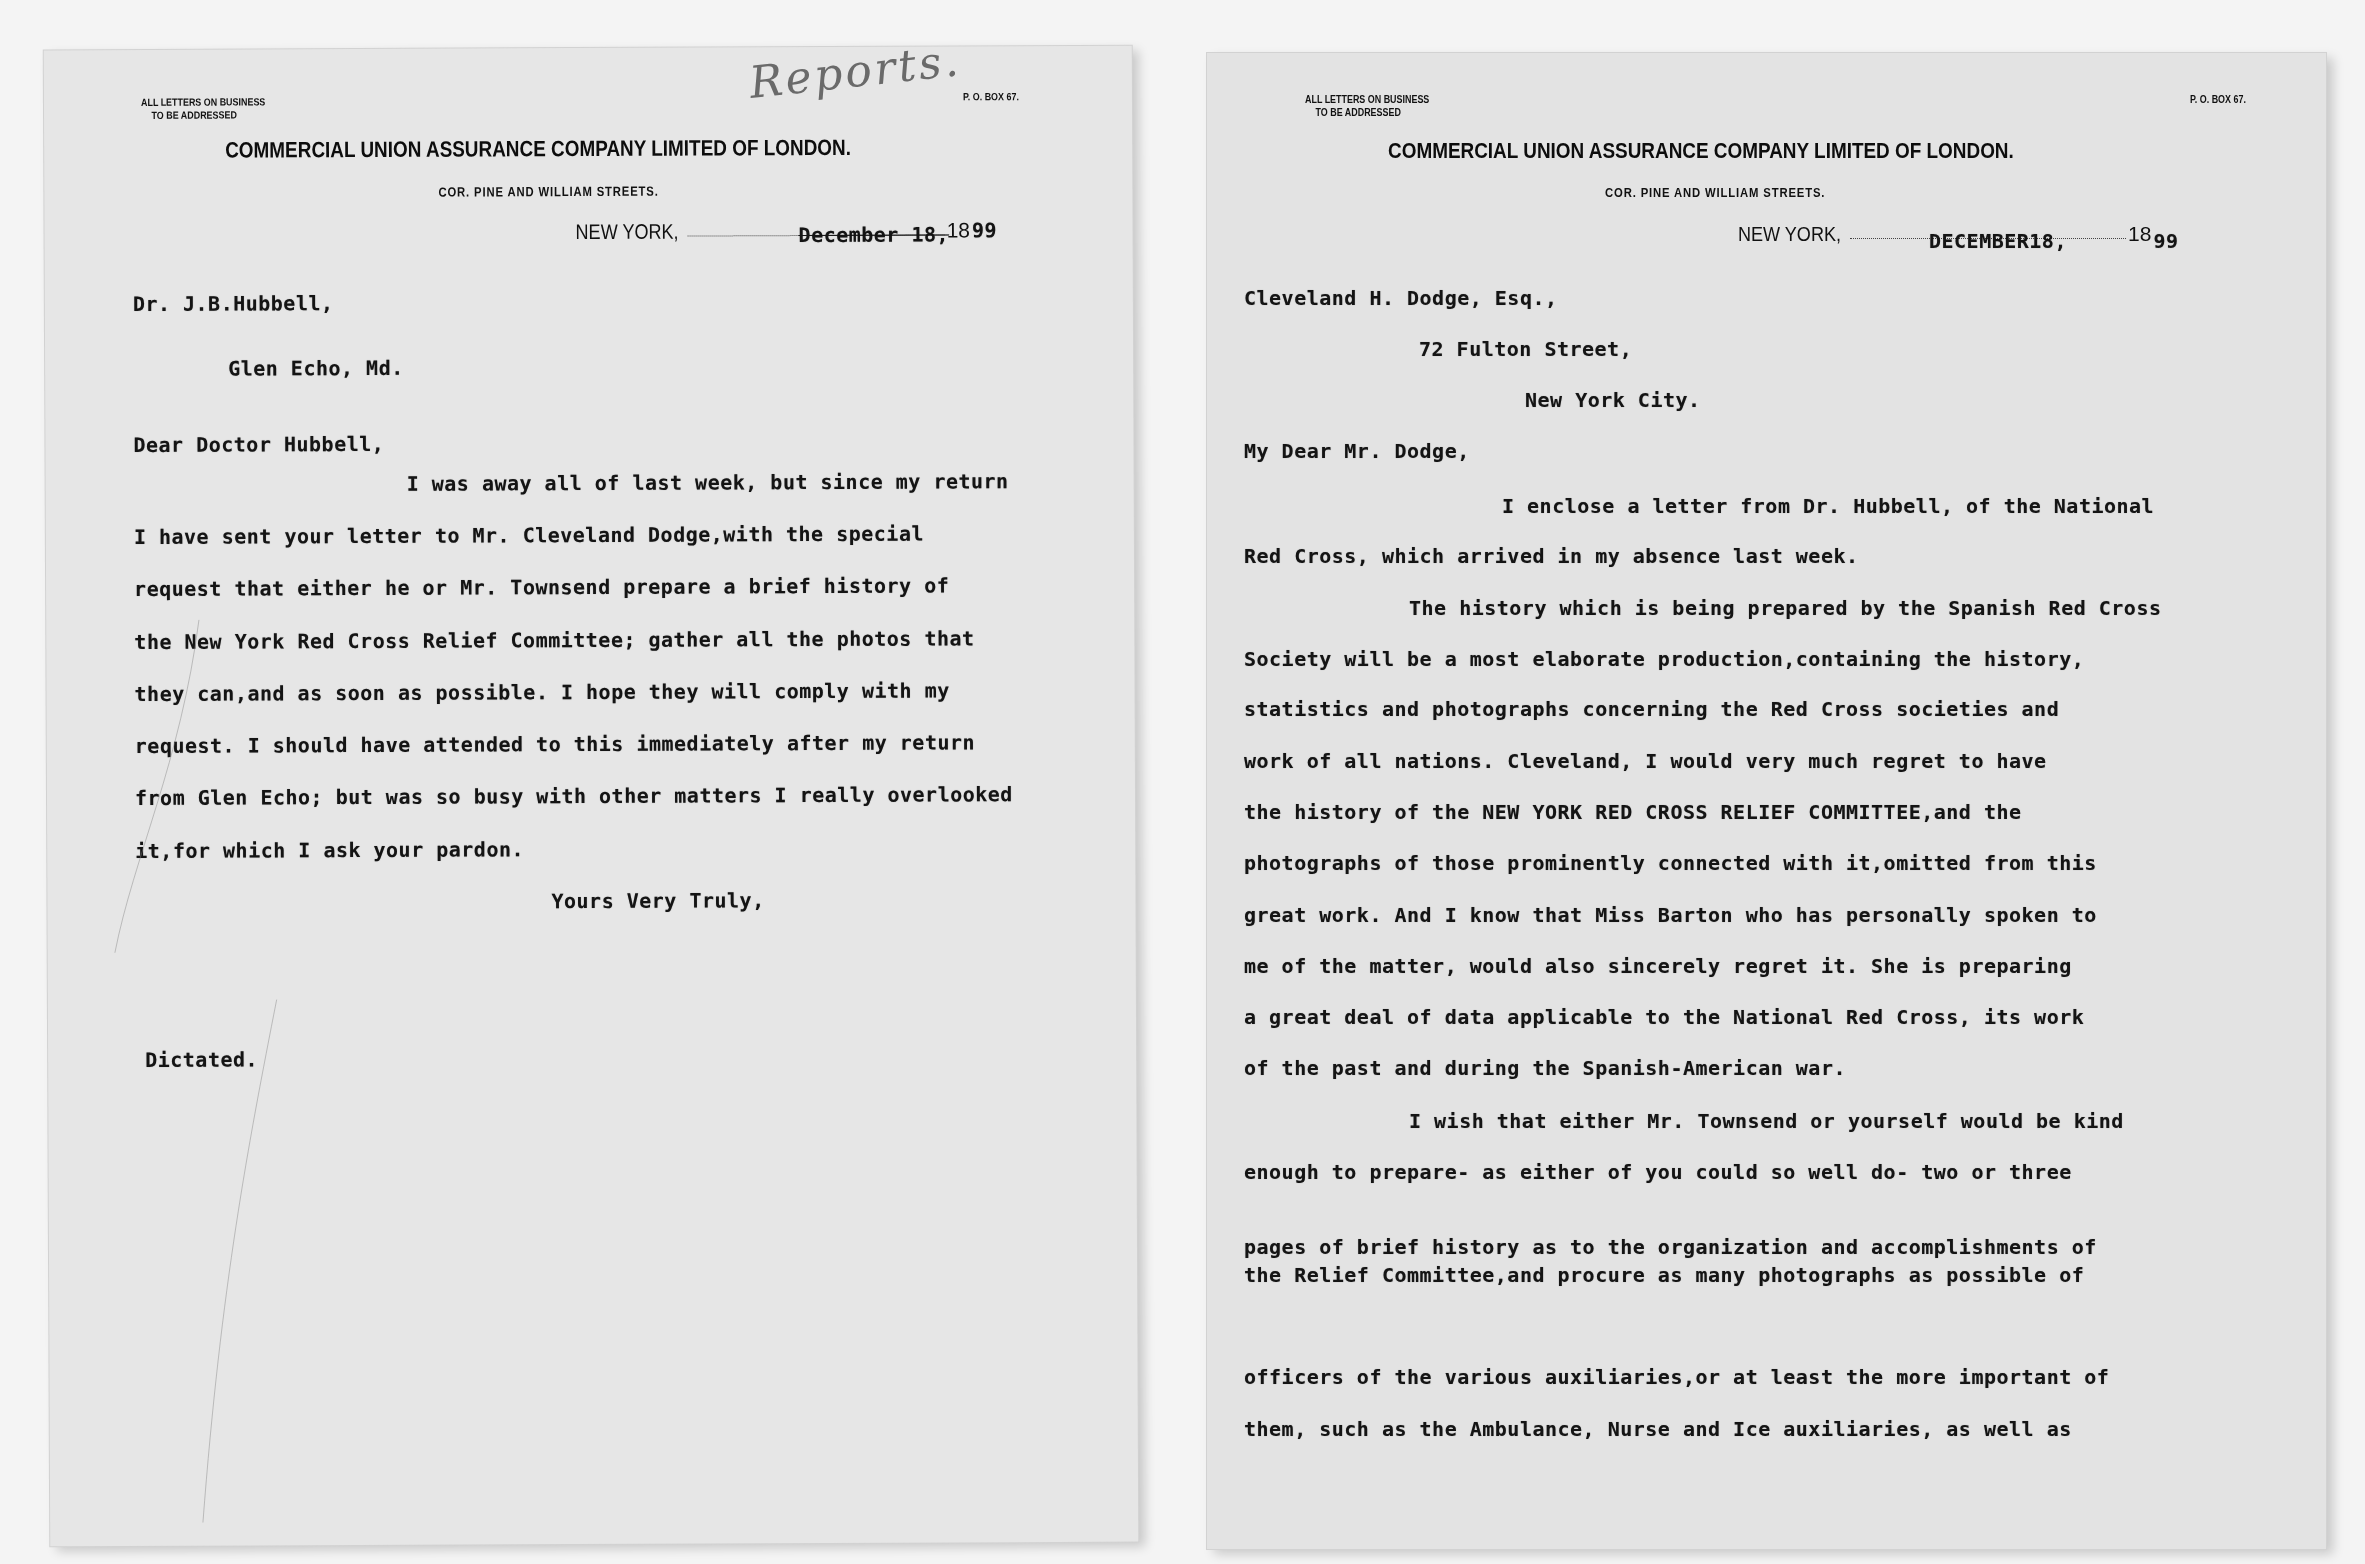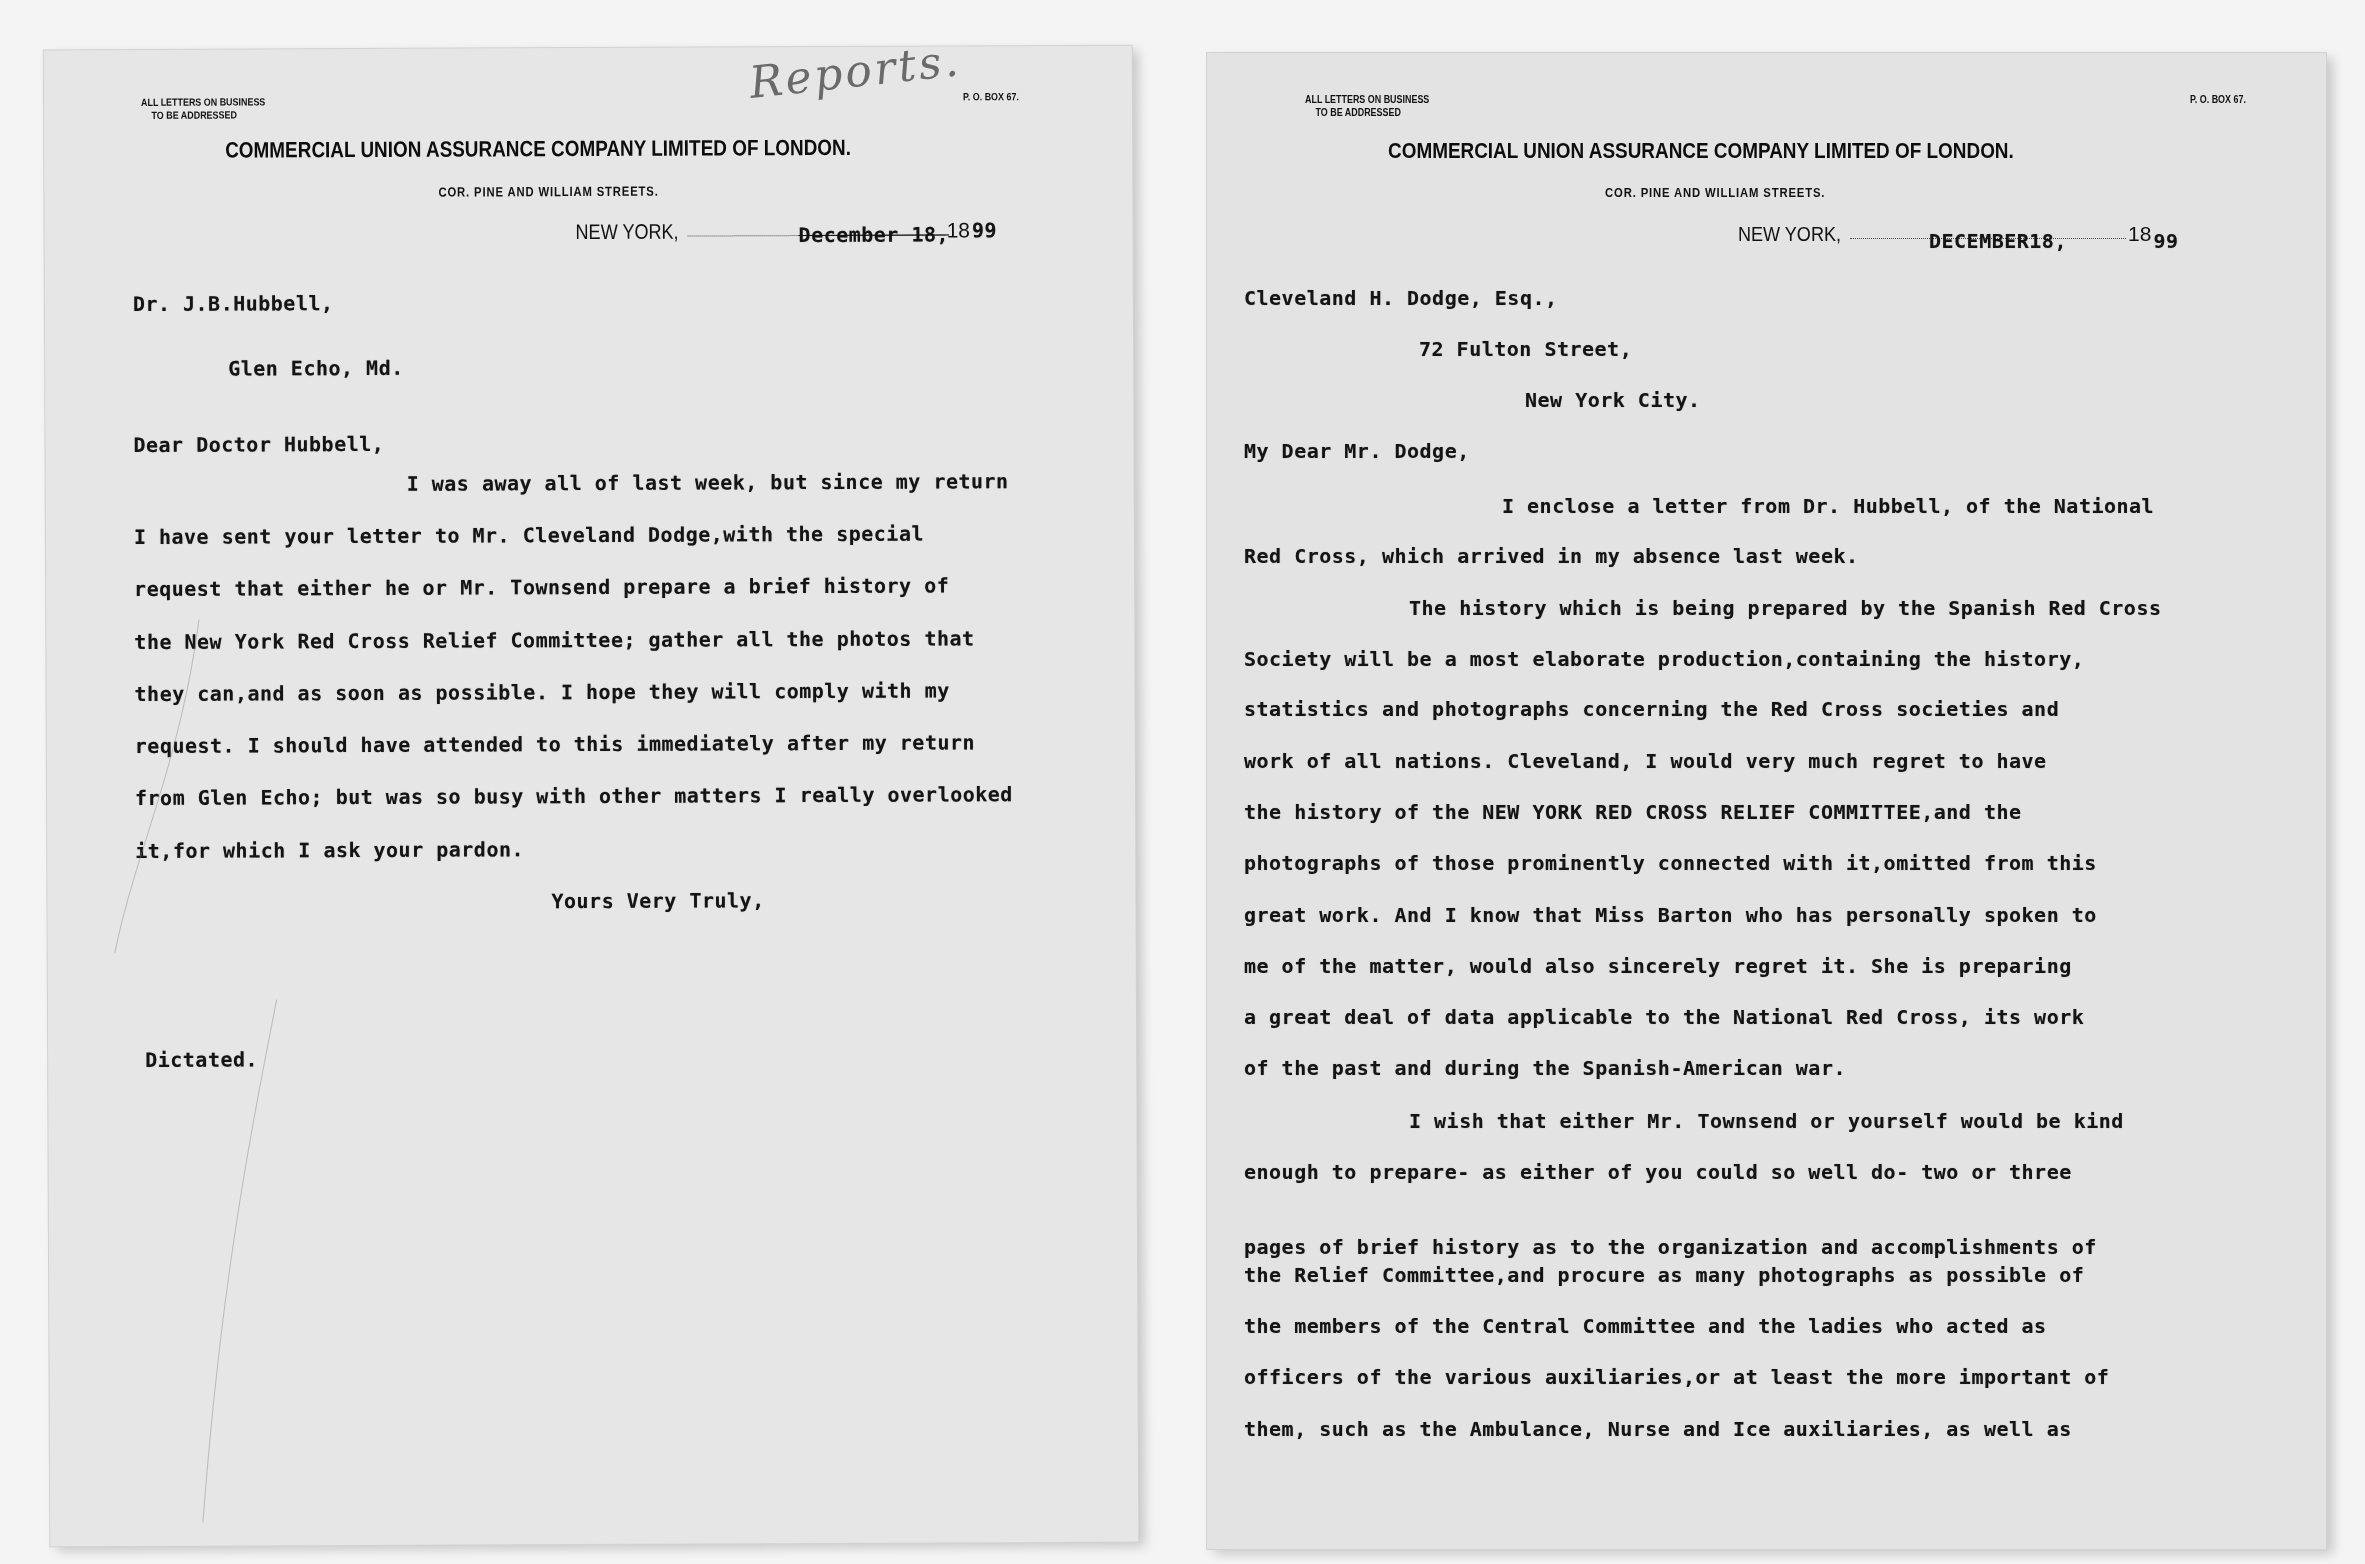--- a/index.html
+++ b/index.html
@@ -125,17 +125,16 @@
   <div class="abs typed" style="left:37px;  top:747px;">the history of the NEW YORK RED CROSS RELIEF COMMITTEE,and the</div>
   <div class="abs typed" style="left:37px;  top:798px;">photographs of those prominently connected with it,omitted from this</div>
   <div class="abs typed" style="left:37px;  top:850px;">great work. And I know that Miss Barton who has personally spoken to</div>
   <div class="abs typed" style="left:37px;  top:901px;">me of the matter, would also sincerely regret it. She is preparing</div>
   <div class="abs typed" style="left:37px;  top:952px;">a great deal of data applicable to the National Red Cross, its work</div>
   <div class="abs typed" style="left:37px;  top:1003px;">of the past and during the Spanish-American war.</div>
   <div class="abs typed" style="left:202px; top:1056px;">I wish that either Mr. Townsend or yourself would be kind</div>
   <div class="abs typed" style="left:37px;  top:1107px;">enough to prepare- as either of you could so well do- two or three</div>
   <div class="abs typed" style="left:37px;  top:1158px;margin-top:24px;">pages of brief history as to the organization and accomplishments of</div>
   <div class="abs typed" style="left:37px;  top:1210px;">the Relief Committee,and procure as many photographs as possible of</div>
-  <div class="abs typed" style="left:37px;  top:1261px;">the members of the Central Committee and the ladies who acted as</div>
   <div class="abs typed" style="left:37px;  top:1312px;">officers of the various auxiliaries,or at least the more important of</div>
   <div class="abs typed" style="left:37px;  top:1364px;">them, such as the Ambulance, Nurse and Ice auxiliaries, as well as</div>
 </div>
 
 
 </body></html>

